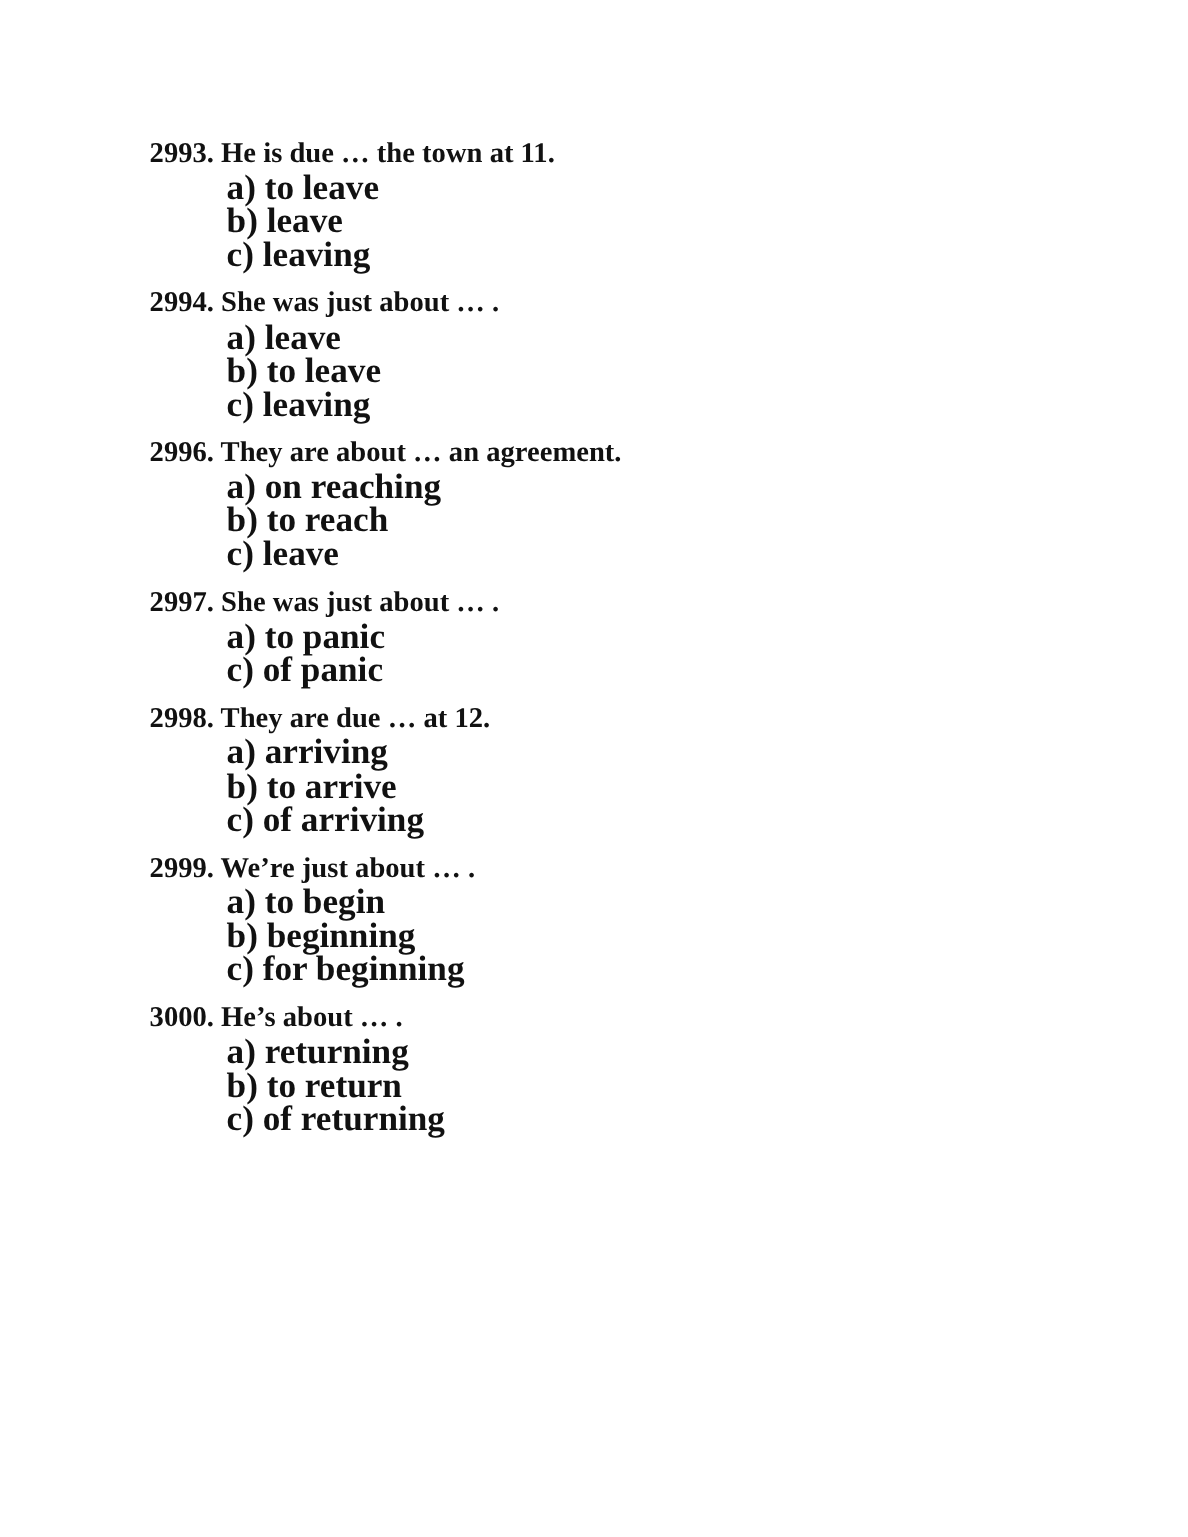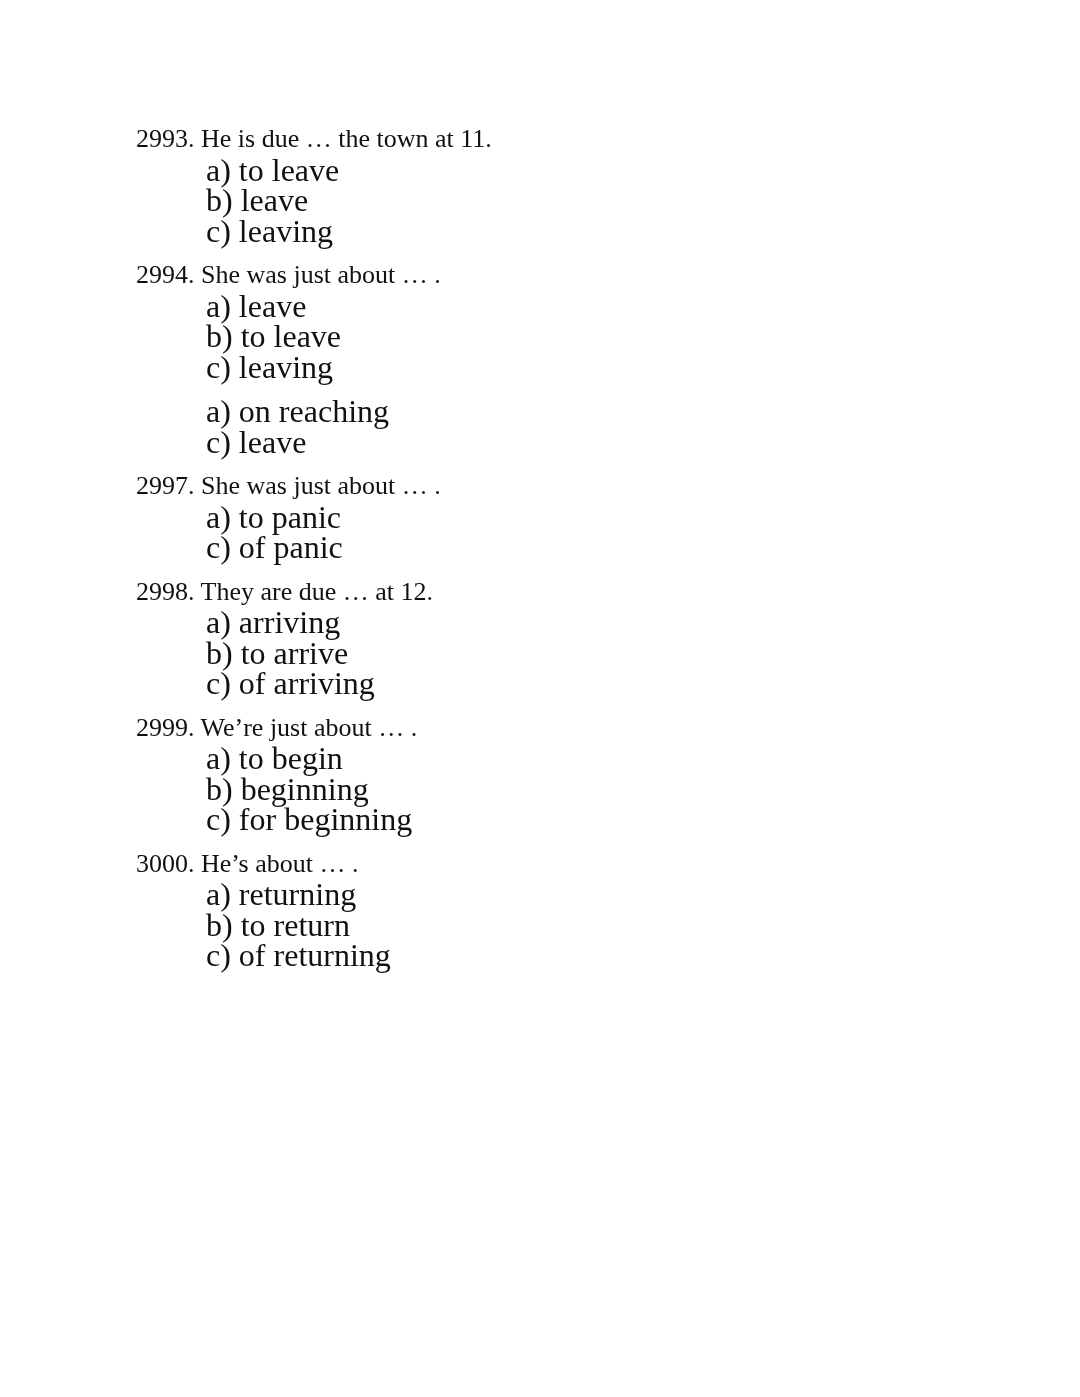--- a/index.html
+++ b/index.html
@@ -16,20 +16,21 @@
       color: #111111;
     }
     .page {
       position: absolute;
       left: 136px;
       top: 124px;
       width: 900px;
     }
     .question {
       margin: 0 0 14px 0;
+      font-weight: bold;
     }
     .q-line {
       font-size: 26px;
       line-height: 30.5px;
       height: 30.5px;
       white-space: nowrap;
     }
     .q-num {
       display: inline;
     }
@@ -64,22 +65,24 @@
     <div class="q-line"><span class="q-num">2994.</span> <span>She was just about … .</span></div>
     <ul class="options">
       <li class="option"><span>a)</span> <span>leave</span></li>
       <li class="option"><span>b)</span> <span>to leave</span></li>
       <li class="option"><span>c)</span> <span>leaving</span></li>
     </ul>
   </div>
 
 
   <div class="question">
+    <div class="q-line"><span class="q-num">2996.</span> <span>They are about … an agreement.</span></div>
     <ul class="options">
       <li class="option"><span>a)</span> <span>on reaching</span></li>
+      <li class="option"><span>b)</span> <span>to reach</span></li>
       <li class="option"><span>c)</span> <span>leave</span></li>
     </ul>
   </div>
 
   <div class="question">
     <div class="q-line"><span class="q-num">2997.</span> <span>She was just about … .</span></div>
     <ul class="options">
       <li class="option"><span>a)</span> <span>to panic</span></li>
       <li class="option"><span>c)</span> <span>of panic</span></li>
     </ul>

